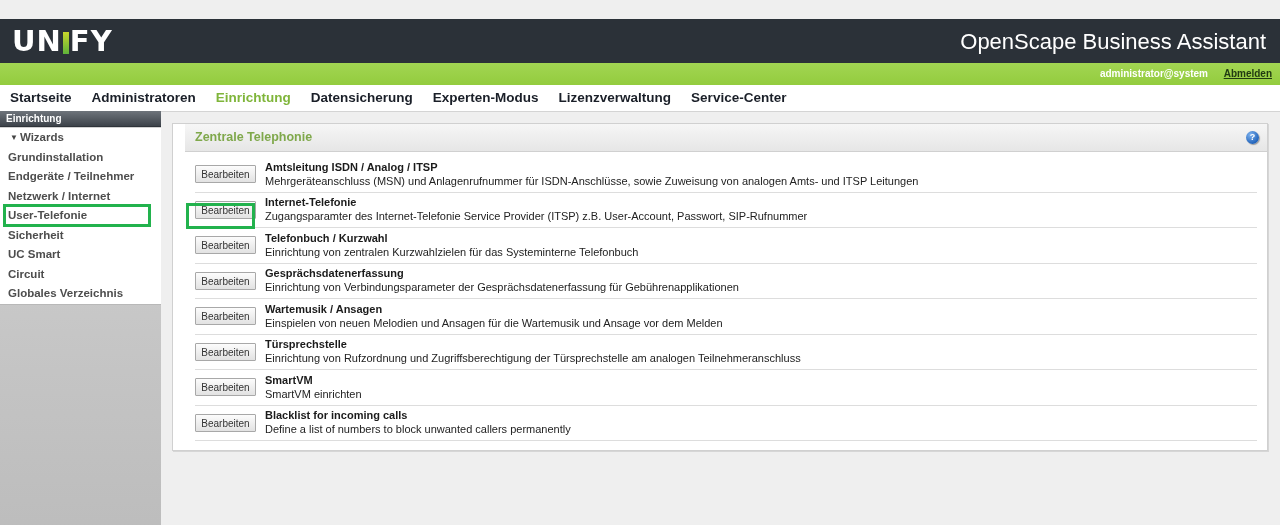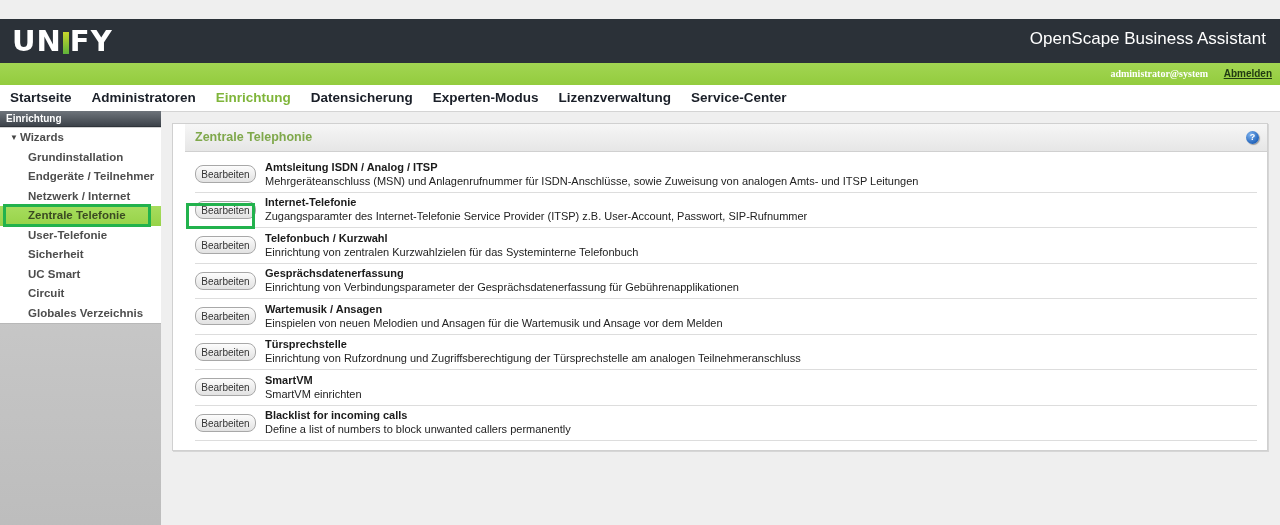--- a/index.html
+++ b/index.html
@@ -22,31 +22,31 @@
     color: #ffffff; font-family: "DejaVu Sans", sans-serif;
     line-height: 32px; white-space: nowrap; user-select: none;
   }
   .logo .bar {
     display: inline-block; width: 6px; height: 22px;
     background: linear-gradient(to bottom, #c8d62c, #5fb33a);
     vertical-align: -3px; margin: 0 1px;
   }
   .app-title {
     position: absolute; right: 14px; top: 10px;
-    font-size: 17px; color: #ffffff; white-space: nowrap;
+    font-size: 22px; color: #ffffff; white-space: nowrap;
   }
 
   
   .greenbar {
     position: absolute; left: 0; top: 44px; width: 1280px; height: 22px;
     background: linear-gradient(to bottom, #a2d552, #93cc3e);
   }
   .user-name {
     position: absolute; right: 72px; top: 5px;
-    font-size: 10px; font-weight: bold; color: #ffffff; white-space: nowrap; font-family: Liberation Serif, serif;
+    font-size: 10px; font-weight: bold; color: #ffffff; white-space: nowrap;
   }
   .logout {
     position: absolute; right: 8px; top: 5px;
     font-size: 10px; font-weight: bold; color: #213a12;
     text-decoration: underline; white-space: nowrap; cursor: pointer;
   }
 
   
   .navbar {
     position: absolute; left: 0; top: 66px; width: 1280px; height: 26px;
@@ -72,21 +72,21 @@
     line-height: 16px; padding-left: 6px; box-sizing: border-box;
     border-bottom: 1px solid #2f343a;
   }
   .side-list {
     position: absolute; left: 0; top: 17px; width: 161px;
     background: #ffffff; padding: 0; margin: 0; list-style: none;
     border-bottom: 1px solid #b8b8b8;
   }
   .side-list li {
     font-size: 11.5px; font-weight: bold; color: #4d4d4d;
-    height: 19.5px; line-height: 19.5px; padding-left: 28px;
+    height: 19.5px; line-height: 19.5px; padding-left: 8px;
     white-space: nowrap; cursor: pointer; box-sizing: border-box;
     position: relative;
   }
   .side-list li.group { padding-left: 10px; color: #4d4d4d; }
   .side-list li.group .caret {
     display: inline-block; font-size: 8px; color: #444; vertical-align: 1px; margin-right: 2px;
   }
   .side-list li.selected {
     background: linear-gradient(to bottom, #a7dd5e, #97d348);
     color: #3a4a22;
@@ -128,21 +128,21 @@
   .panel-body { padding: 5px 10px 0 10px; }
 
   .row {
     display: flex; align-items: center;
     height: 34.5px; border-bottom: 1px solid #dddddd;
   }
   .row:last-child { border-bottom: 1px solid #dddddd; }
   .btn {
     width: 61px; height: 18px; flex: 0 0 61px;
     background: linear-gradient(to bottom, #fcfcfc, #e2e2e2);
-    border: 1px solid #a8a8a8; border-radius: 8px;
+    border: 1px solid #a8a8a8; border-radius: 1px;
     font-size: 10px; color: #333333; text-align: center; line-height: 17px;
     cursor: pointer; margin-right: 9px; box-sizing: border-box;
     font-family: "Liberation Sans", sans-serif;
   }
   .row-text { flex: 1 1 auto; min-width: 0; }
   .row-title {
     font-size: 11px; font-weight: bold; color: #1b1b1b;
     line-height: 13px; white-space: nowrap;
   }
   .row-desc {
@@ -176,21 +176,20 @@
       </ul>
   </div>
 
   <div class="sidebar">
     <div class="side-head">Einrichtung</div>
     <ul class="side-list" id="side-list">
         <li class="group"><span class="caret">▼</span><span>Wizards</span></li>
         <li>Grundinstallation</li>
         <li>Endgeräte / Teilnehmer</li>
         <li>Netzwerk / Internet</li>
-        <li class="selected">Zentrale Telefonie</li>
         <li>User-Telefonie</li>
         <li>Sicherheit</li>
         <li>UC Smart</li>
         <li>Circuit</li>
         <li>Globales Verzeichnis</li>
       </ul>
   </div>
 
   <div class="panel">
     <div class="panel-head">

